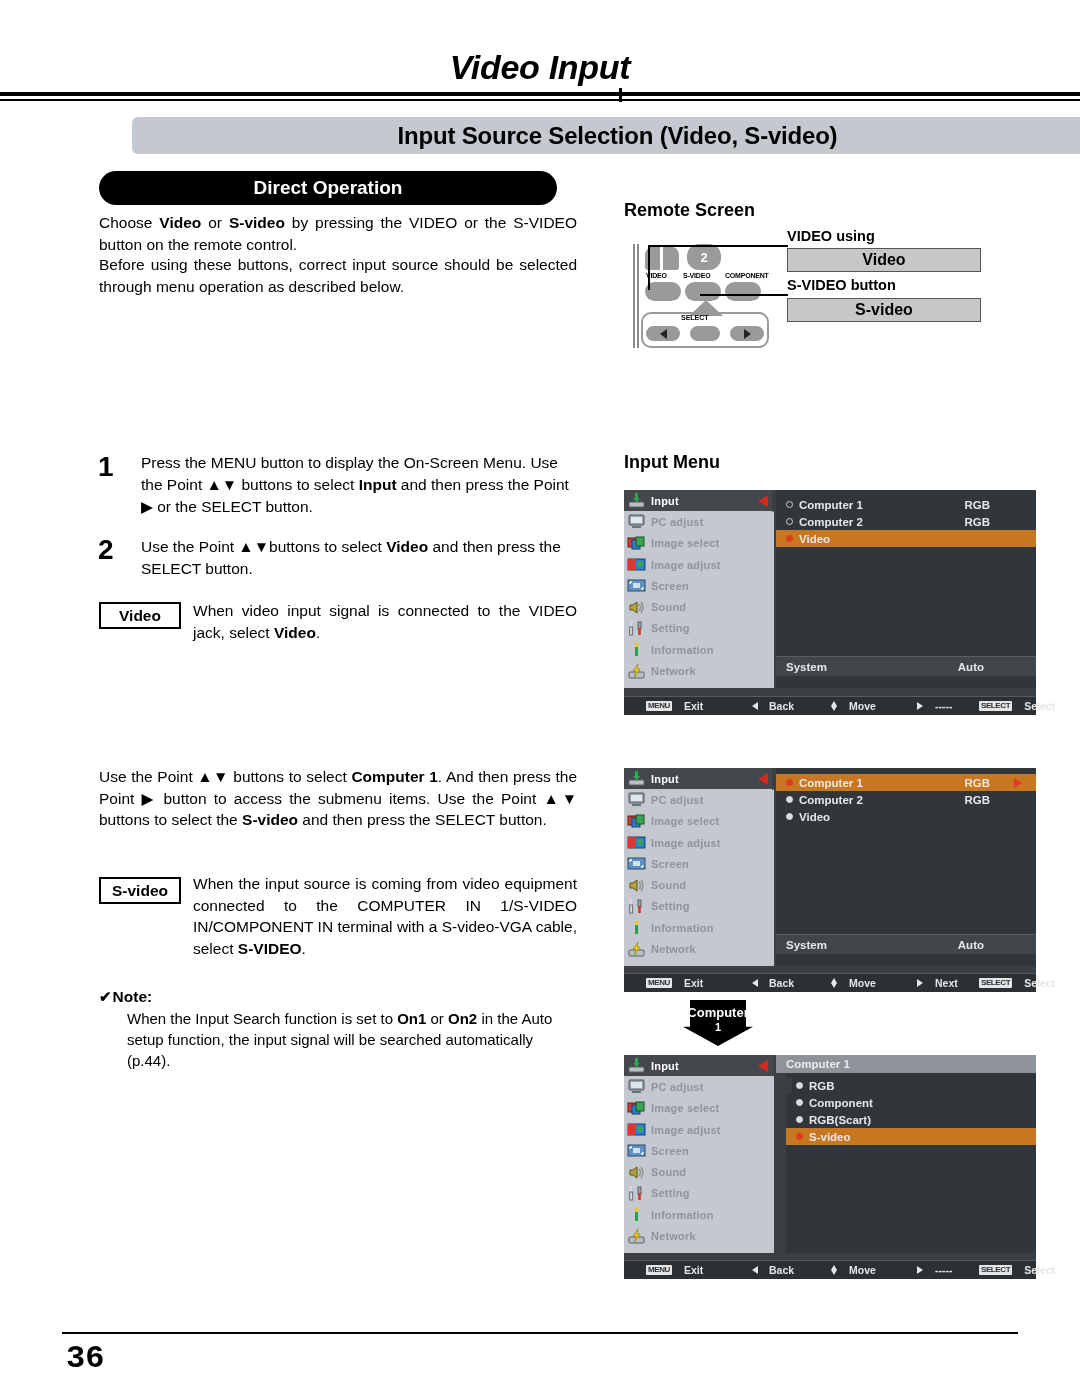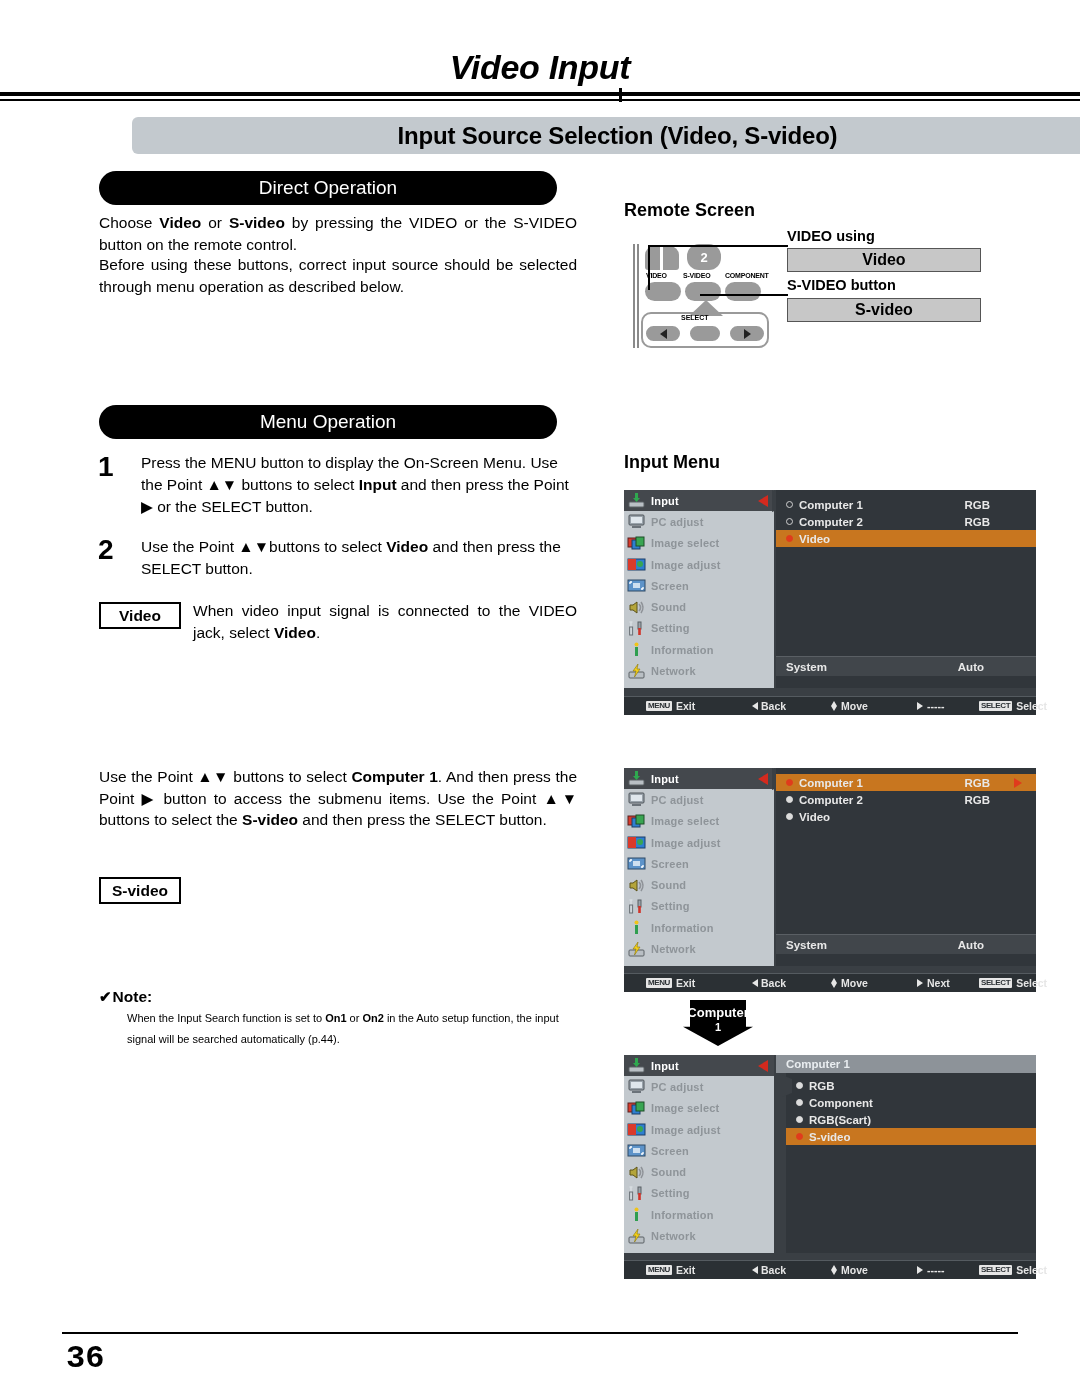--- a/index.html
+++ b/index.html
@@ -37,21 +37,21 @@
     background: #c3c9ce; border-radius: 6px;
     display: flex; align-items: center; justify-content: center;
     font-size: 24px; font-weight: bold; letter-spacing: -0.2px; margin-left: 33px;
   }
 
   
   .pill {
     position: absolute; height: 34px; width: 458px; left: 99px;
     background: #000; border-radius: 17px;
     display: flex; align-items: center; justify-content: center;
-    color: #fff; font-size: 19px; font-weight: normal;
+    color: #fff; font-size: 19px; font-weight: bold;
   }
   .pill.direct { top: 171px; }
   .pill.menu   { top: 405px; }
 
   
   .ptext {
     position: absolute; font-size: 15.5px; line-height: 21.5px;
     text-align: justify; color: #000;
   }
   .ptext b { font-weight: bold; }
@@ -85,21 +85,21 @@
   #p-mid { top: 766px; left: 99px; width: 478px; }
 
   
   #note-head {
     position: absolute; top: 988px; left: 99px;
     font-size: 15.5px; font-weight: bold;
   }
   #note-head .chk { font-size: 15px; margin-right: 1px; }
   #note-body {
     position: absolute; top: 1008px; left: 127px; width: 450px;
-    font-size: 11px; line-height: 21px; text-align: left;
+    font-size: 15px; line-height: 21px; text-align: left;
   }
 
   
   .rhead {
     position: absolute; font-size: 18px; font-weight: bold;
   }
   #rc-head { top: 200px; left: 624px; }
   #im-head { top: 452px; left: 624px; }
 
   
@@ -252,21 +252,21 @@
   }
   #osd1 .notch, #osd2 .notch { top: 0px; }
   #osd3 .notch { top: 20px; left: 158px; }
 
   .osd-foot {
     position: absolute; left: 0; bottom: 0; width: 412px; height: 19px;
     background: #2b3034; border-top: 1px solid #555b60;
     display: flex; align-items: center; font-size: 10.5px; color: #e6e6e6;
     font-weight: bold;
   }
-  .foot-cell { position: absolute; display: flex; align-items: center; white-space: nowrap; }
+  .foot-cell { position: absolute; display: flex; align-items: center; white-space: nowrap; gap: 8px; }
   .kbtn {
     background: #e6e6e6; color: #2b3034; font-size: 8px; font-weight: bold;
     padding: 1px 2px; margin-right: 4px; letter-spacing: -0.4px; line-height: 1;
     border-radius: 1px;
   }
   .f-exit { left: 22px; }
   .f-back { left: 128px; }
   .f-move { left: 207px; }
   .f-next { left: 293px; }
   .f-sel  { left: 355px; }
@@ -344,34 +344,34 @@
 
   <div class="leader" style="top:246px;left:648px;width:2px;height:44px;"></div>
   <div class="leader" style="top:245px;left:648px;width:140px;height:2px;"></div>
   <div class="leader" style="top:294px;left:700px;width:88px;height:2px;"></div>
 
   <div class="callout-lbl" id="lbl-video-btn">VIDEO using</div>
   <div class="gray-box" id="box-video">Video</div>
   <div class="callout-lbl" id="lbl-svideo-btn">S-VIDEO button</div>
   <div class="gray-box" id="box-svideo">S-video</div>
 
-  <div class="pill menu">Menu Operation</div>
 
   <div class="step-num" id="step1-num">1</div>
   <div class="step-body" id="step1-txt">Press the MENU button to display the On-Screen Menu. Use the Point ▲▼ buttons to select <b>Input</b> and then press the Point ▶ or the SELECT button.</div>
 
   <div class="step-num" id="step2-num">2</div>
   <div class="step-body" id="step2-txt">Use the Point ▲▼buttons to select <b>Video</b> and then press the SELECT button.</div>
 
   <div class="term-box" id="term-video">Video</div>
   <div class="ptext" id="def-video">When video input signal is connected to the VIDEO jack, select <b>Video</b>.</div>
 
   <div class="ptext" id="p-mid">Use the Point ▲▼ buttons to select <b>Computer 1</b>. And then press the Point ▶ button to access the submenu items. Use the Point ▲▼ buttons to select the <b>S-video</b> and then press the SELECT button.</div>
 
   <div class="term-box" id="term-svideo">S-video</div>
+  <div class="ptext" id="def-svideo">When the input source is coming from video equipment connected to the COMPUTER IN 1/S-VIDEO IN/COMPONENT IN terminal with a S-video-VGA cable, select <b>S-VIDEO</b>.</div>
 
   <div id="note-head">
     <span class="chk">✔</span><span>Note:</span>
   </div>
   <div id="note-body">When the Input Search function is set to <b>On1</b> or <b>On2</b> in the Auto setup function, the input signal will be searched automatically (p.44).</div>
 
   <div class="rhead" id="im-head">Input Menu</div>
 
   <div class="osd" id="osd1">
     <div class="osd-body">

